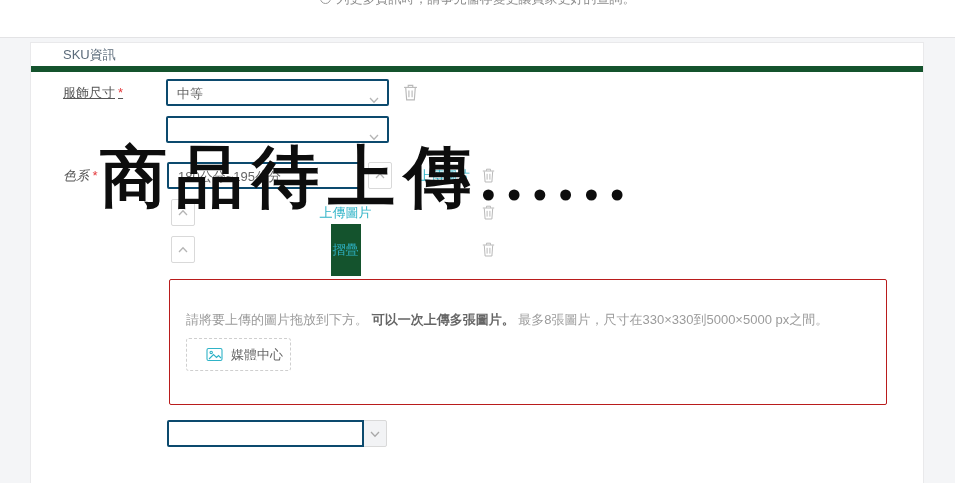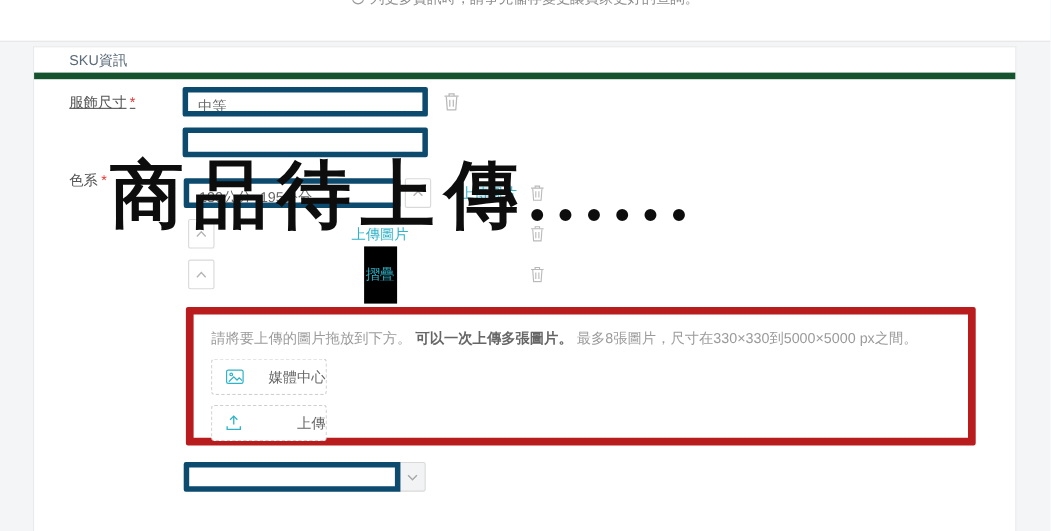--- a/index.html
+++ b/index.html
@@ -48,21 +48,21 @@
     border-bottom: 6px solid #14532d;
     line-height: 15px;
   }
 
   .field-label { position: absolute; font-size: 13px; color: #555; }
   .req { color: #e4393c; margin-left: 3px; }
 
   
   .selectbox, .inputbox {
     background: #fff;
-    border: 5px solid #0c4a6e;
+    border: 2px solid #0c4a6e;
     border-radius: 2px;
     height: 27px;
     line-height: 25px;
     padding: 0 22px 0 9px;
     color: #666;
     font-size: 13px;
     position: relative;
     white-space: nowrap;
     overflow: hidden;
   }
@@ -82,39 +82,39 @@
   .size-select-1 { position: absolute; left: 135px; top: 36px; width: 223px; }
   .size-select-2 { position: absolute; left: 135px; top: 73px; width: 223px; }
   .size-trash { position: absolute; left: 372px; top: 41px; cursor: pointer; }
 
   
   .color-rows { position: absolute; left: 136px; top: 119px; }
   .color-row { display: flex; align-items: center; height: 27px; margin-bottom: 10px; justify-content: space-between; }
   .color-row .inputbox { width: 197px; }
   .color-row .sq-btn { margin-left: 4px; }
   .action-link { margin-left: 26px; color: #2fb3c7; font-size: 13px; cursor: pointer; white-space: nowrap; }
-  .action-link.hl { background: #000000; padding: 17px 2px; }
+  .action-link.hl { background: #14532d; padding: 17px 2px; }
   .row-trash { margin-left: 12px; cursor: pointer; display: inline-flex; }
   .caret { display: inline-block; width: 1px; height: 14px; background: #333; vertical-align: -2px; margin-left: 1px; }
 
   
   .upload-panel {
     position: absolute; left: 138px; top: 236px;
     width: 718px; height: 126px;
-    border: 7px solid #b91c1c; border-radius: 2px;
-    background: #fff;
-    padding: 13px 16px;
+    border: 1px solid #b91c1c; border-radius: 2px;
+    background: #fff;
+    padding: 31px 16px;
   }
   .upload-instruction { font-size: 13px; color: #9b9b9b; }
   .upload-instruction b { color: #666; }
   .dash-btn {
     margin-top: 9px;
     width: 105px; height: 33px;
     border: 1px dashed #cfcfcf; border-radius: 3px;
-    display: flex; align-items: center; justify-content: space-between;
+    display: flex; align-items: center; justify-content: center;
     padding-left: 12px; gap: 8px;
     color: #666; font-size: 13px;
     cursor: pointer; background: #fff;
   }
   .dash-btn:first-of-type { margin-top: 13px; }
 
   
   .new-color { position: absolute; left: 136px; top: 377px; display: flex; align-items: center; }
   .new-color .inputbox { width: 197px; border-radius: 2px 0 0 2px; }
 
@@ -169,21 +169,21 @@
 
   <div class="selectbox size-select-2">
     <span></span>
     <span class="chev-in">
       <svg width="12" height="12" viewBox="0 0 12 12">
           <polyline points="2,4 6,8.2 10,4" fill="none" stroke="#b5b5b5" stroke-width="1.3"></polyline>
         </svg>
     </span>
   </div>
 
-  <div class="field-label" style="left:32px; top:112px;">
+  <div class="field-label" style="left:32px; top:124px;font-style:italic;">
     <span>色系</span><span class="req">*</span>
   </div>
 
   <div class="color-rows">
 
     <div class="color-row">
       <div class="inputbox">
         <span>180公分~195公分</span>
       </div>
       <span class="sq-btn">
@@ -249,28 +249,20 @@
 
     <div class="dash-btn">
       <svg width="17" height="15" viewBox="0 0 17 15" fill="none" stroke="#2fb3c7" stroke-width="1.1">
         <rect x="1" y="1.5" width="15" height="12" rx="1.5"></rect>
         <circle cx="5.2" cy="5.4" r="1.2"></circle>
         <path d="M3 12 L7.5 7.5 L10.5 10.5 L12.5 8.5 L15 11"></path>
       </svg>
       <span>媒體中心</span>
     </div>
 
-    <div class="dash-btn">
-      <svg width="15" height="15" viewBox="0 0 15 15" fill="none" stroke="#2fb3c7" stroke-width="1.2">
-        <path d="M7.5 9 V1.5"></path>
-        <path d="M4.2 4.6 L7.5 1.3 L10.8 4.6"></path>
-        <path d="M1.5 10.5 V13.3 H13.5 V10.5"></path>
-      </svg>
-      <span>上傳</span>
-    </div>
   </div>
 
   <div class="new-color">
     <div class="inputbox">
       <span></span>
     </div>
     <span class="sq-btn gray">
       <svg width="12" height="12" viewBox="0 0 12 12">
           <polyline points="2,4 6,8.2 10,4" fill="none" stroke="#a8a8a8" stroke-width="1.3"></polyline>
         </svg>

